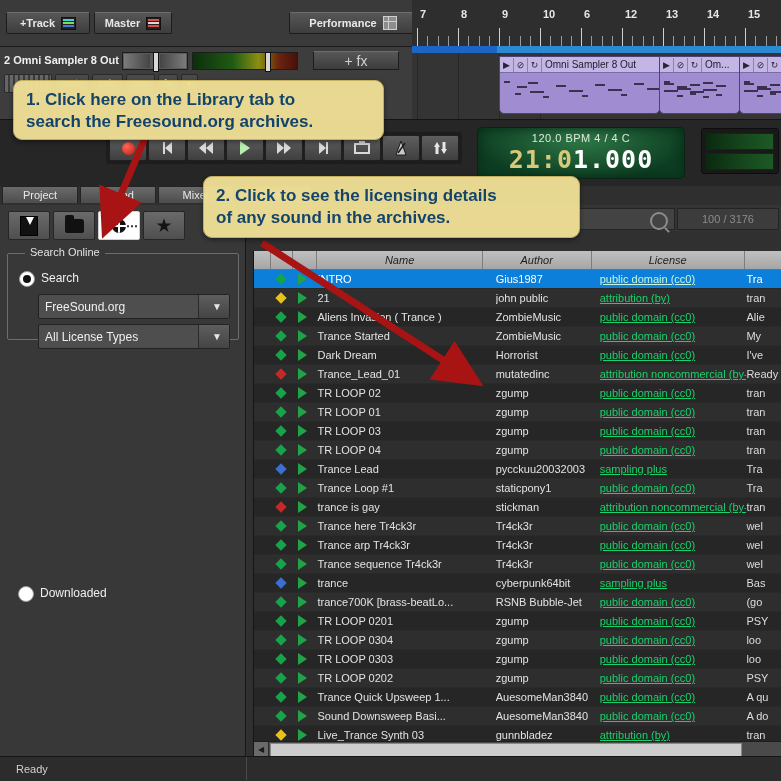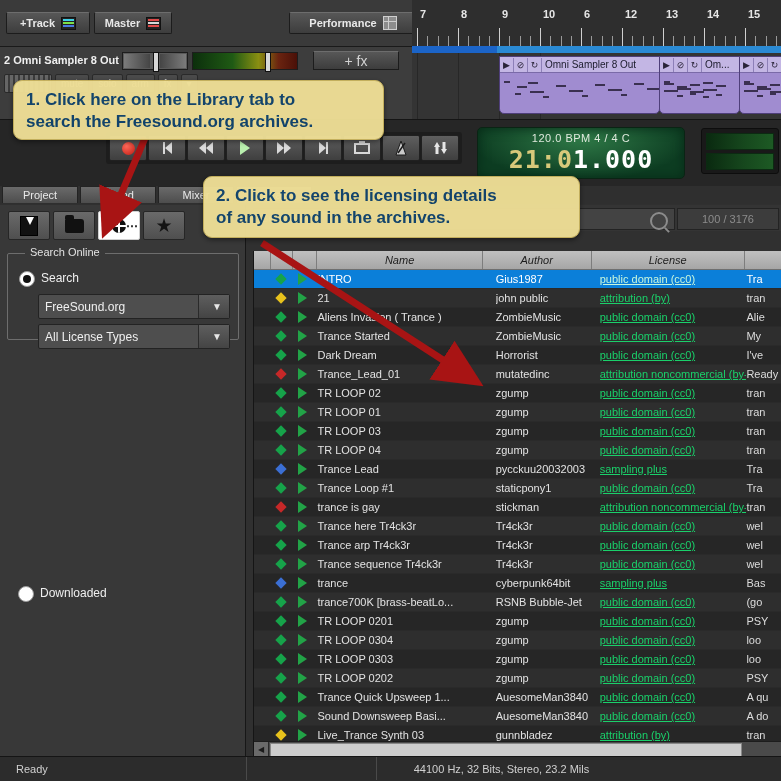--- a/index.html
+++ b/index.html
@@ -823,21 +823,20 @@
       </div>
     <div class="tfoot">
       <div class="arr">◀</div>
       <div class="thumb"></div>
     </div>
   </div>
 
   <div class="status">
     <div class="seg" style="left:16px;width:246px;border-left:none;">Ready</div>
     <div class="seg" style="left:246px;width:130px"></div>
-    <div class="seg" style="left:376px;width:249px;justify-content:center">44100 Hz, 32 Bits, Stereo, 23.2 Mils</div>
   </div>
 
   <svg class="arrowsvg">
     <defs>
       <marker id="ah" markerWidth="7" markerHeight="7" refX="3" refY="3.2" orient="auto">
         <path d="M0,0 L7,3.2 L0,6.6 Z" fill="#a81414"></path>
       </marker>
     </defs>
     <line x1="145" y1="138" x2="113" y2="213" stroke="#a81414" stroke-width="7" marker-end="url(#ah)"></line>
     <line x1="262" y1="243" x2="460" y2="371" stroke="#a81414" stroke-width="7" marker-end="url(#ah)"></line>

